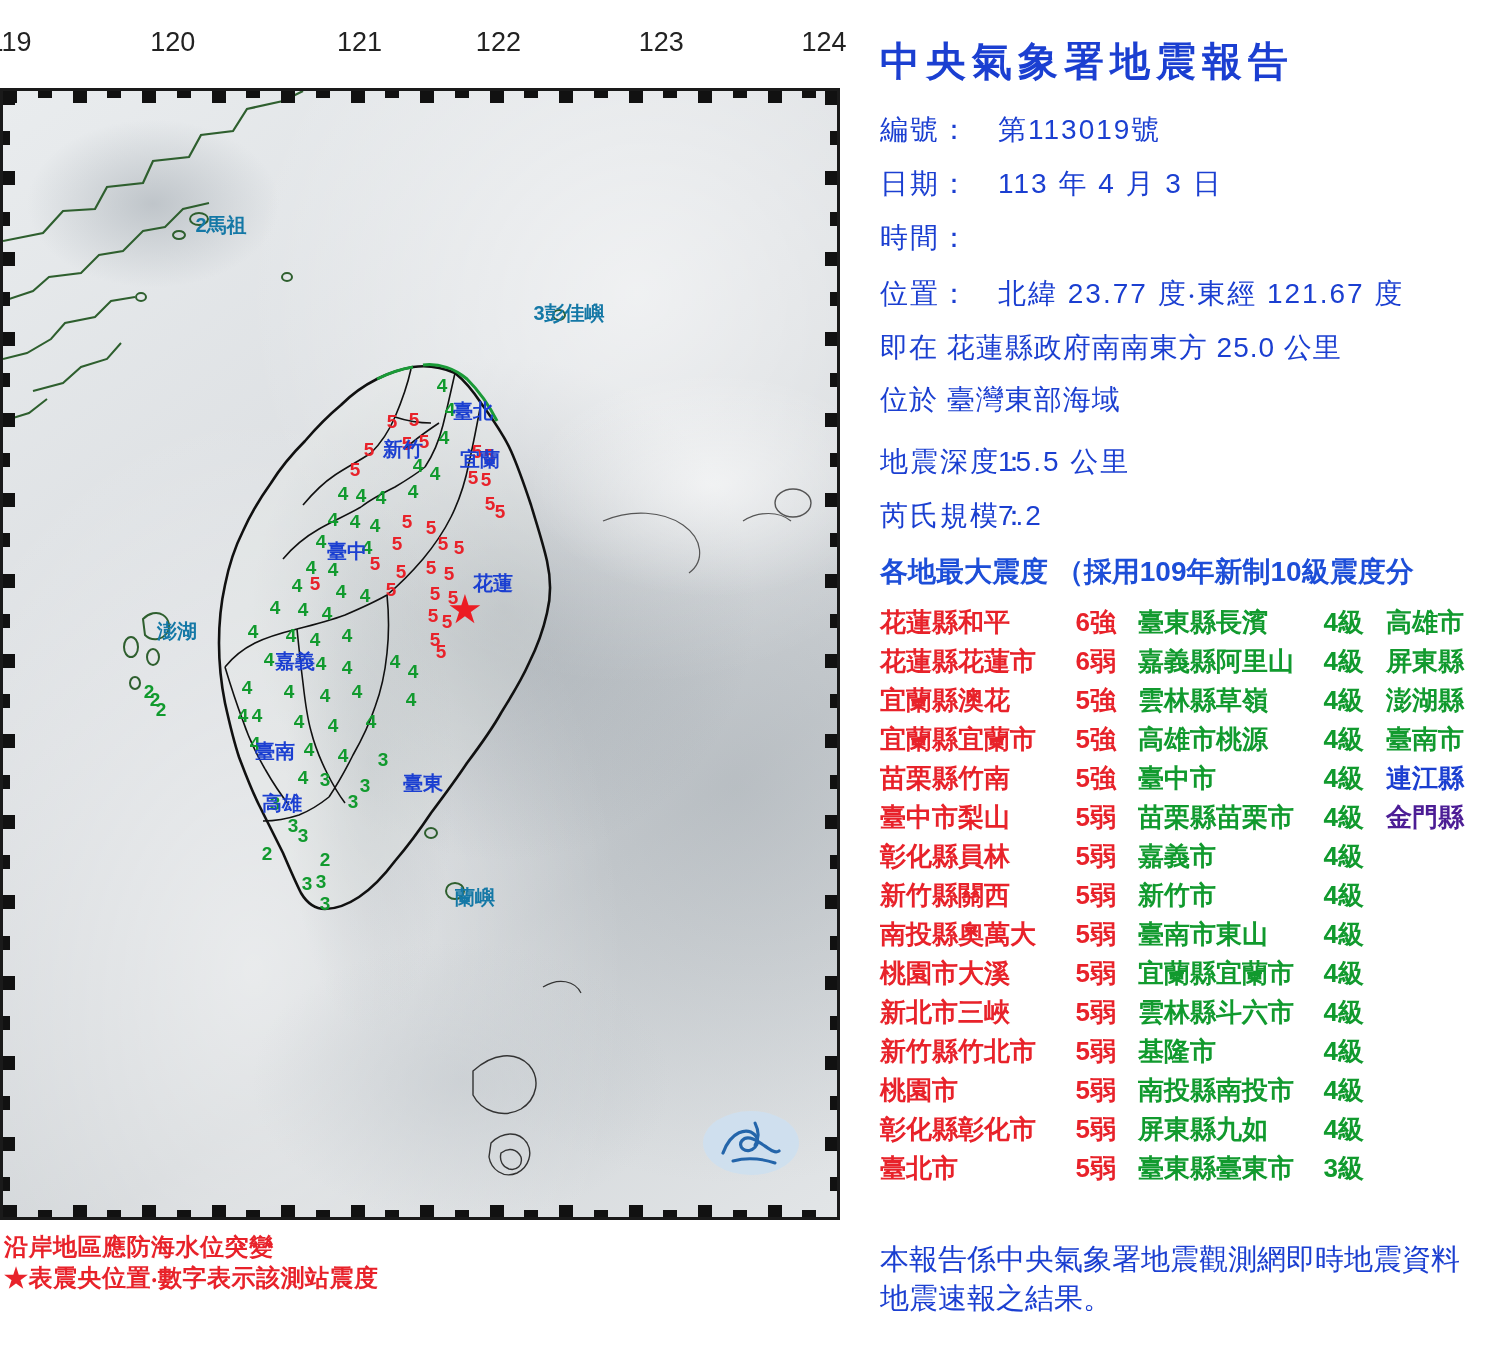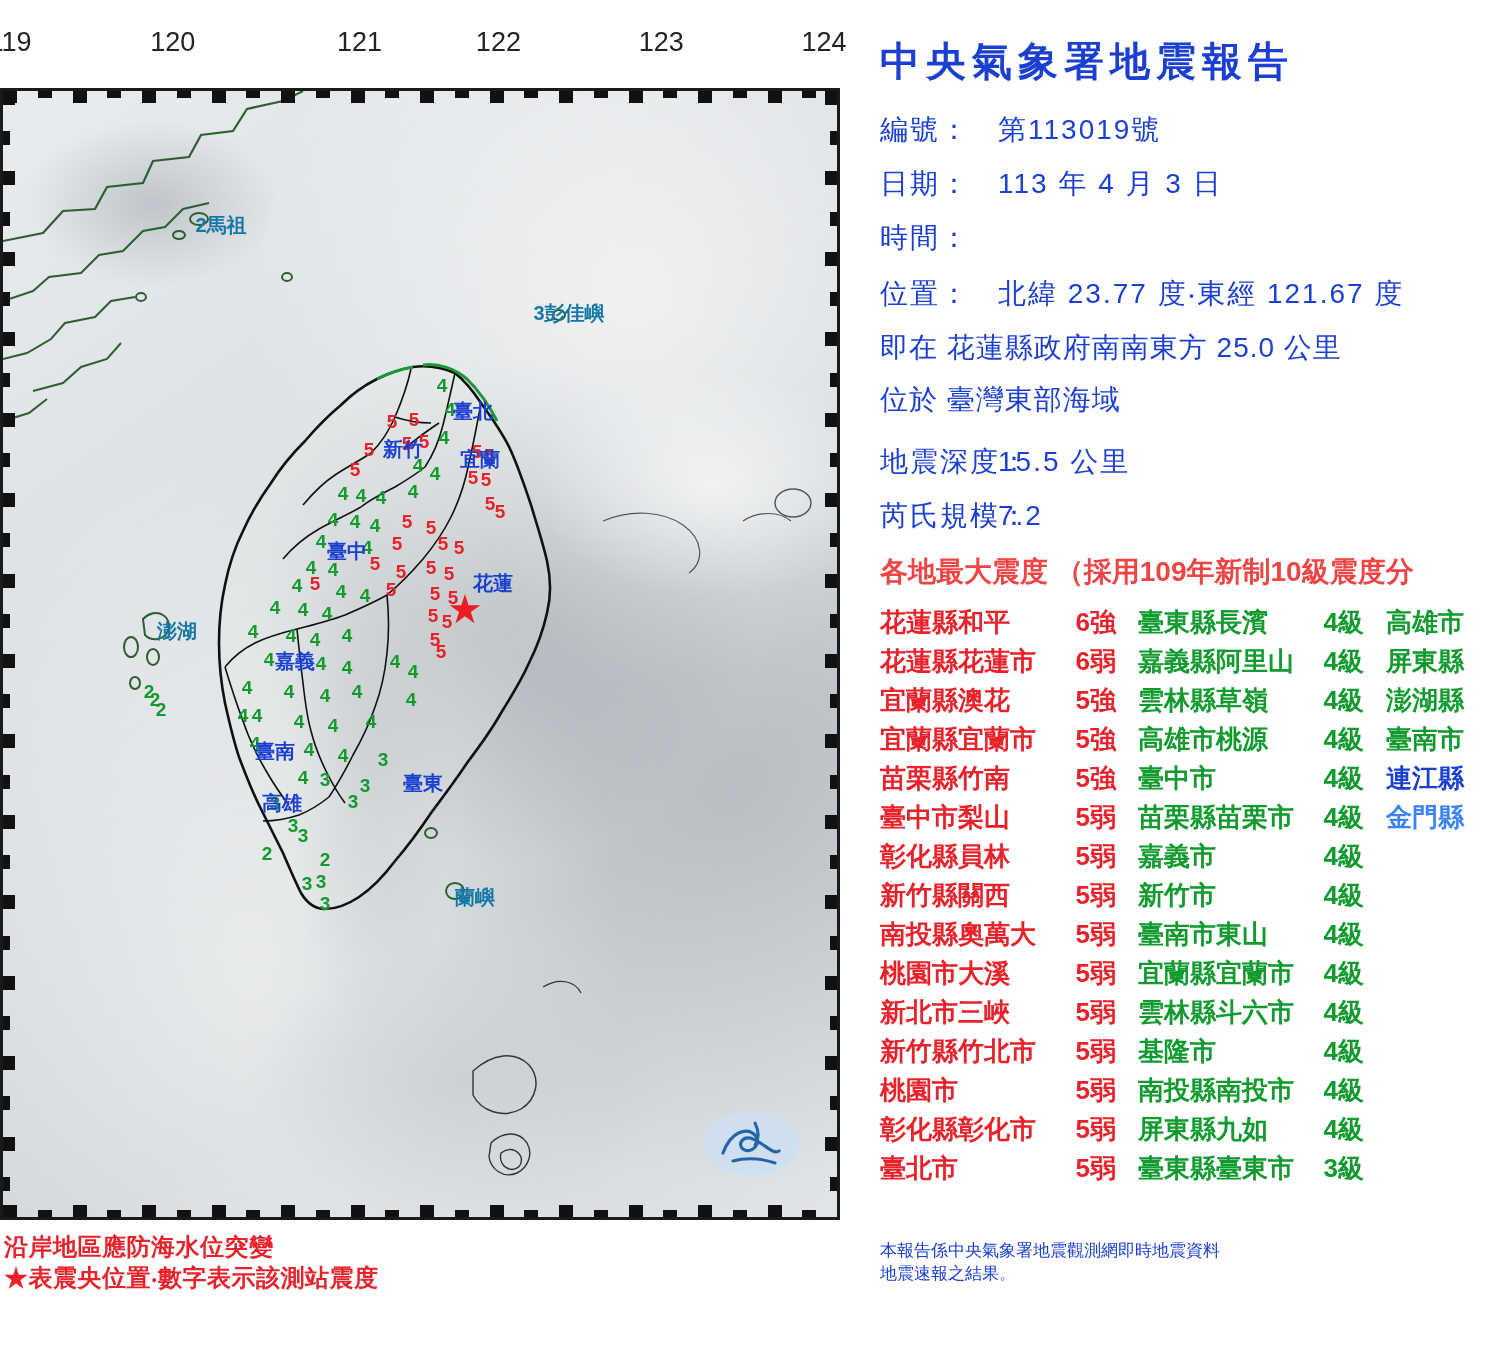--- a/index.html
+++ b/index.html
@@ -203,21 +203,21 @@
     font-size: 28px;
     color: #1b3fd1;
     letter-spacing: 1px;
     margin-bottom: 14px;
     white-space: nowrap;
   }
   .meta-gap { height: 10px; }
 
   #intensity-title {
     font-size: 28px;
-    color: #ef4444;
+    color: #1d4ed8;
     font-weight: 700;
     letter-spacing: 0px;
     margin: 18px 0 14px 0;
     white-space: nowrap;
   }
 
   #intensity-cols {
     display: flex;
     gap: 0px;
   }
@@ -238,26 +238,26 @@
   }
   .int-level {
     font-size: 26px;
     font-weight: 700;
     margin-left: auto;
     padding-right: 22px;
   }
   .lv-red { color: #e8222a; }
   .lv-green { color: #119a2e; }
   .lv-blue { color: #1b3fd1; }
-  .lv-dark { color: #3b82f6; }
+  .lv-dark { color: #4c1d95; }
 
   #footnote {
     position: absolute;
     left: 0; top: 1240px;
-    font-size: 17px;
+    font-size: 29px;
     color: #1b3fd1;
     line-height: 1.35;
     letter-spacing: 0px;
   }
 </style>
 </head>
 <body>
 
 <div id="page">
 

